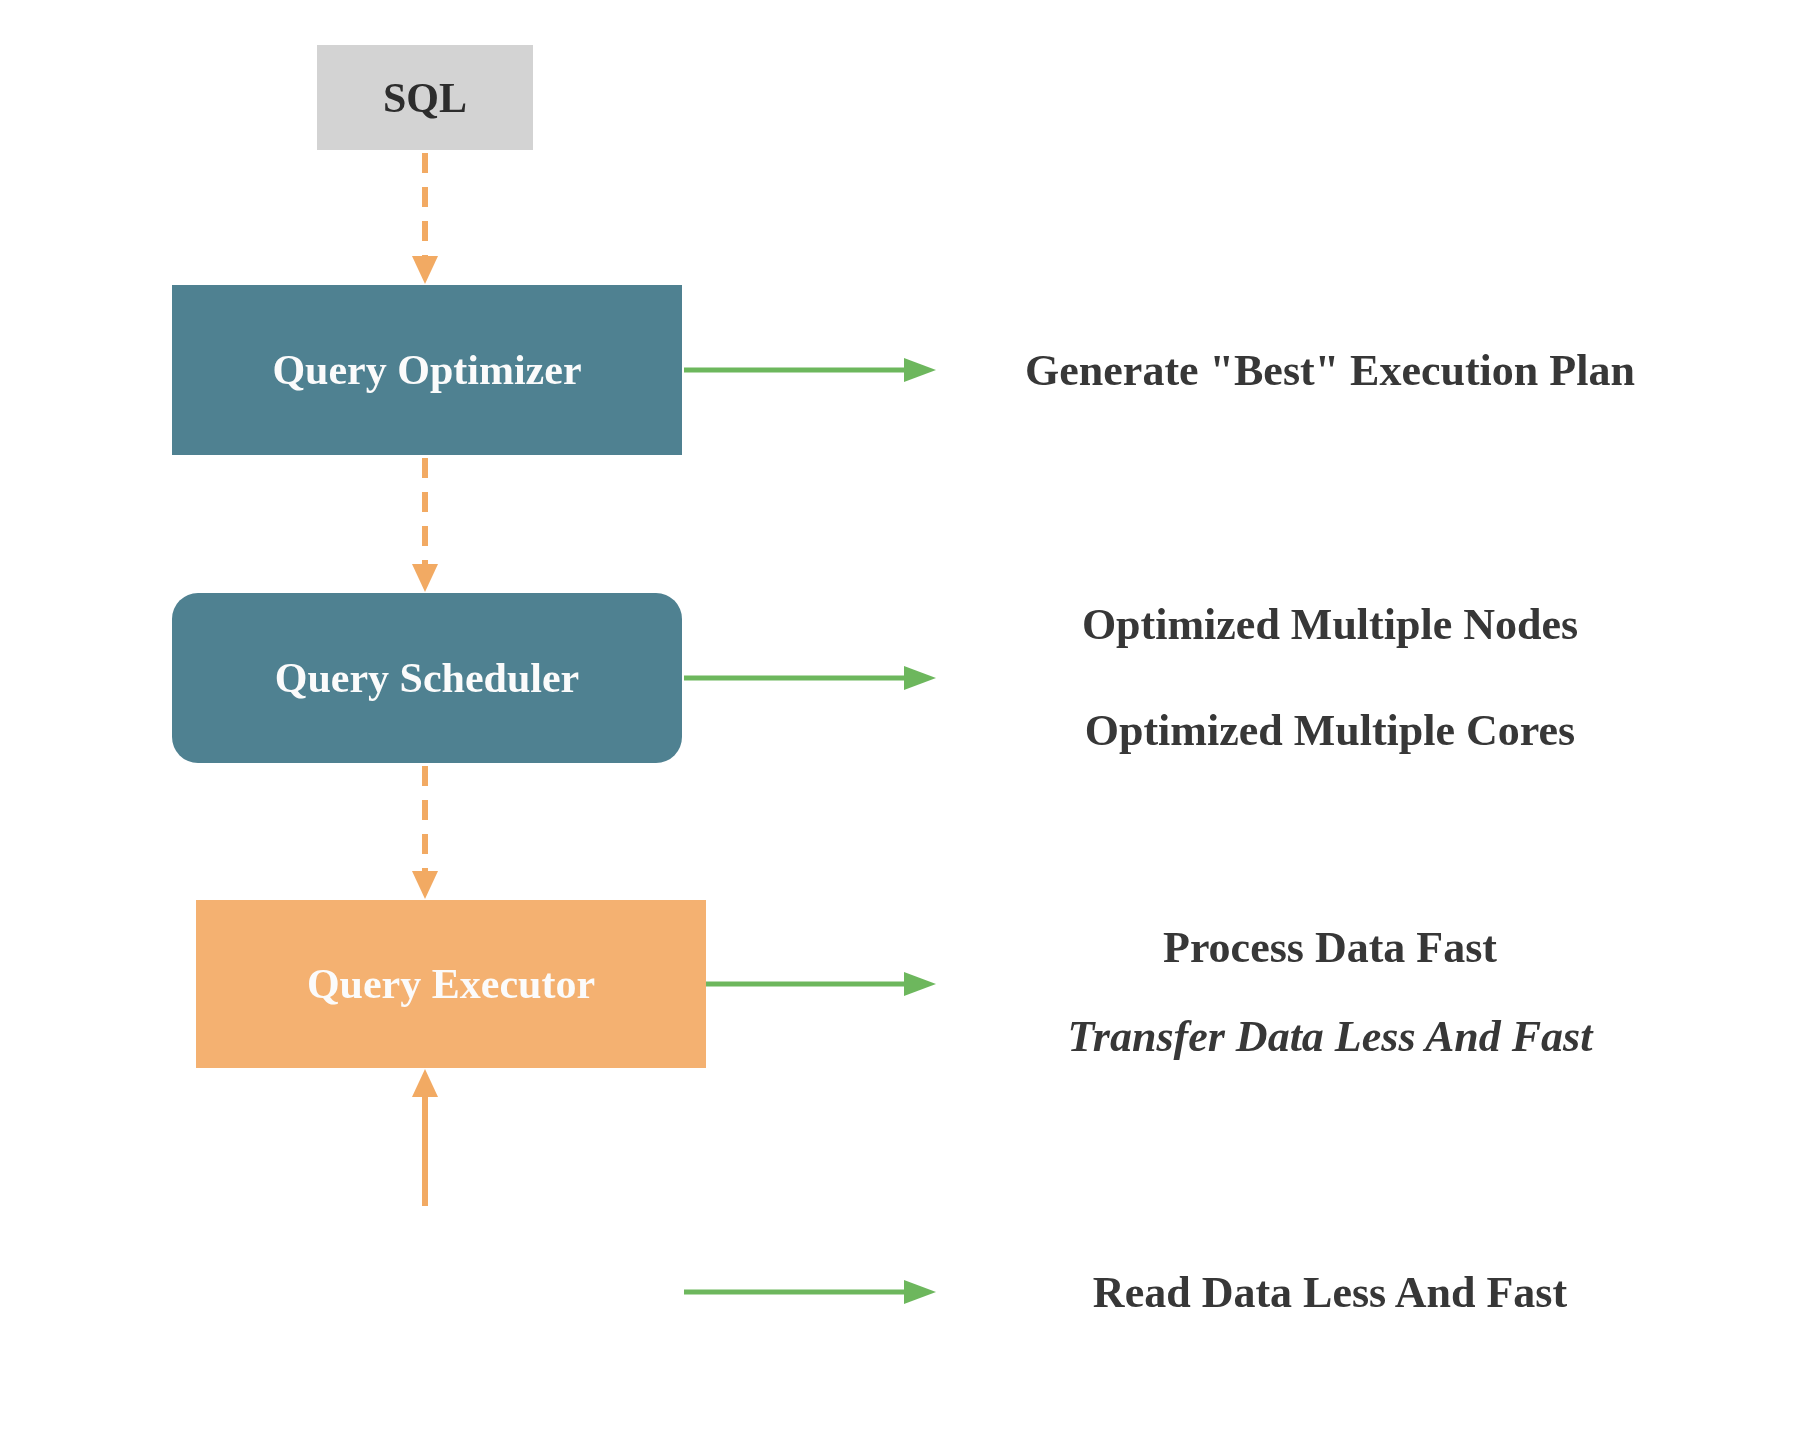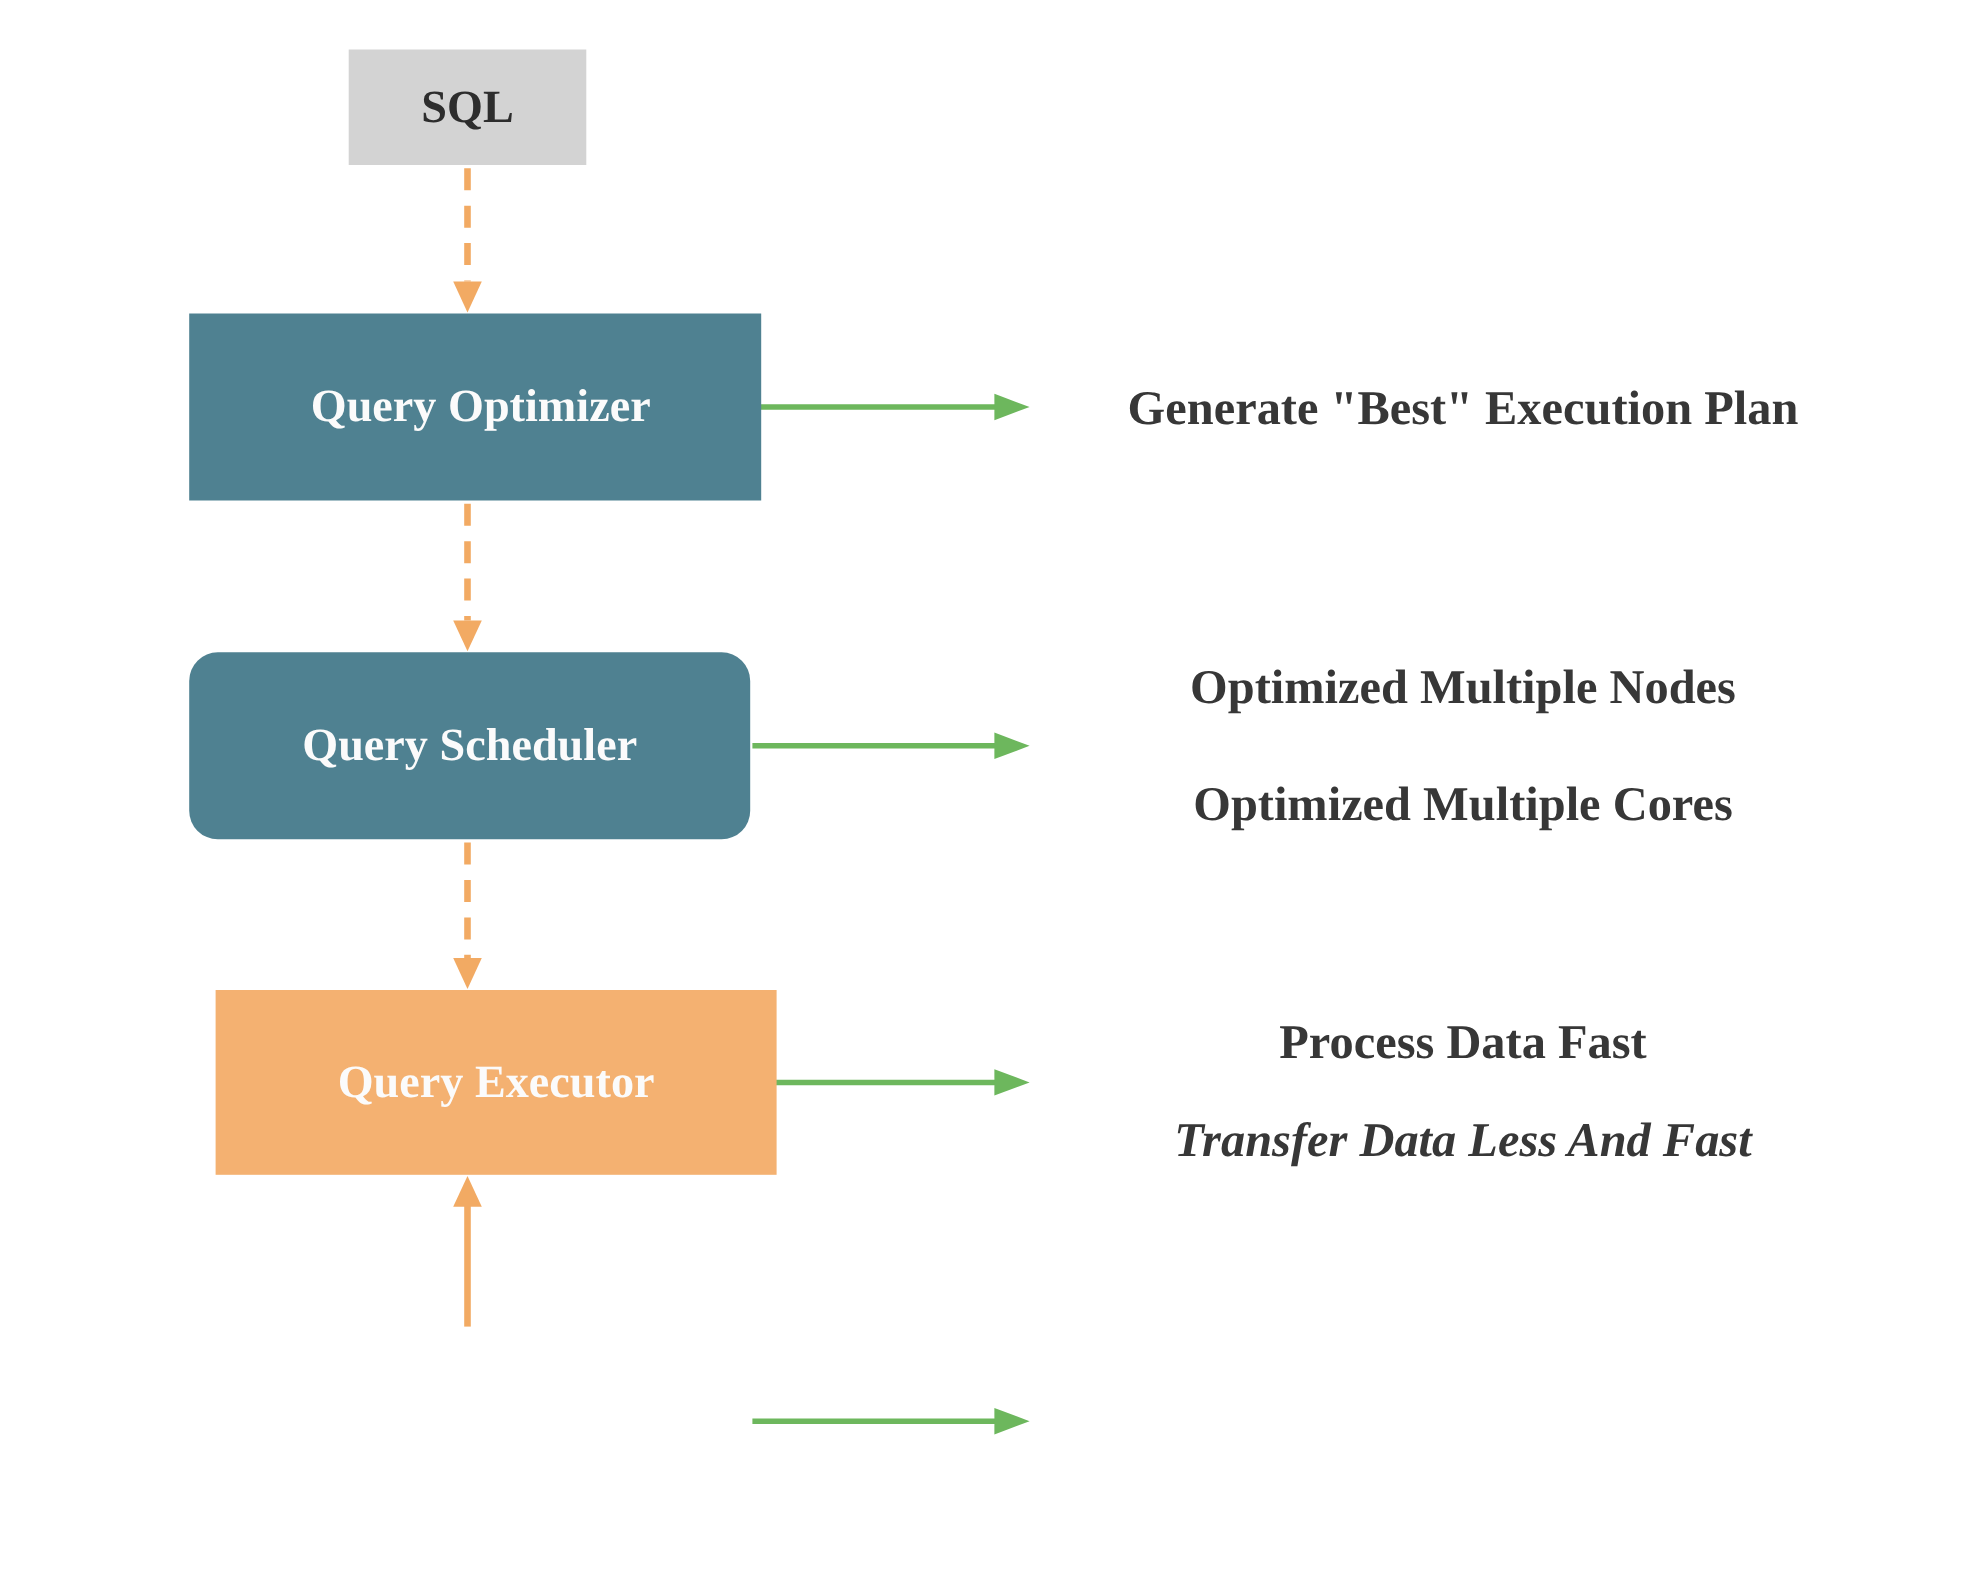--- a/index.html
+++ b/index.html
@@ -29,21 +29,21 @@
     color: #2d2d2d;
     font-size: 42px;
   }
   .node-flow {
     left: 172px; width: 510px; height: 170px;
     color: #fbfbfb;
     font-size: 42px;
   }
   .node-teal { background: #4f8191; }
   .node-orange { background: #f4b171; margin-left: 24px; }
-  .node-optimizer { top: 285px; padding-left: 10px; }
+  .node-optimizer { top: 285px; }
   .node-scheduler { top: 593px; border-radius: 26px; }
   .node-executor { top: 900px; height: 168px; }
   .node-storage  { top: 1207px; }
   .arrow-layer {
     position: absolute;
     left: 0; top: 0;
     width: 1794px;
     height: 1450px;
     pointer-events: none;
   }
@@ -133,14 +133,15 @@
 
 
   <div class="annotation-line ann-r1">Generate "Best" Execution Plan</div>
 
   <div class="annotation-line ann-r2a">Optimized Multiple Nodes</div>
   <div class="annotation-line ann-r2b">Optimized Multiple Cores</div>
 
   <div class="annotation-line ann-r3a">Process Data Fast</div>
   <div class="annotation-line ann-r3b">Transfer Data Less And Fast</div>
 
+  <div class="annotation-line ann-r4">Read Data Less And Fast</div>
 
 </div>
 
 </body></html>

